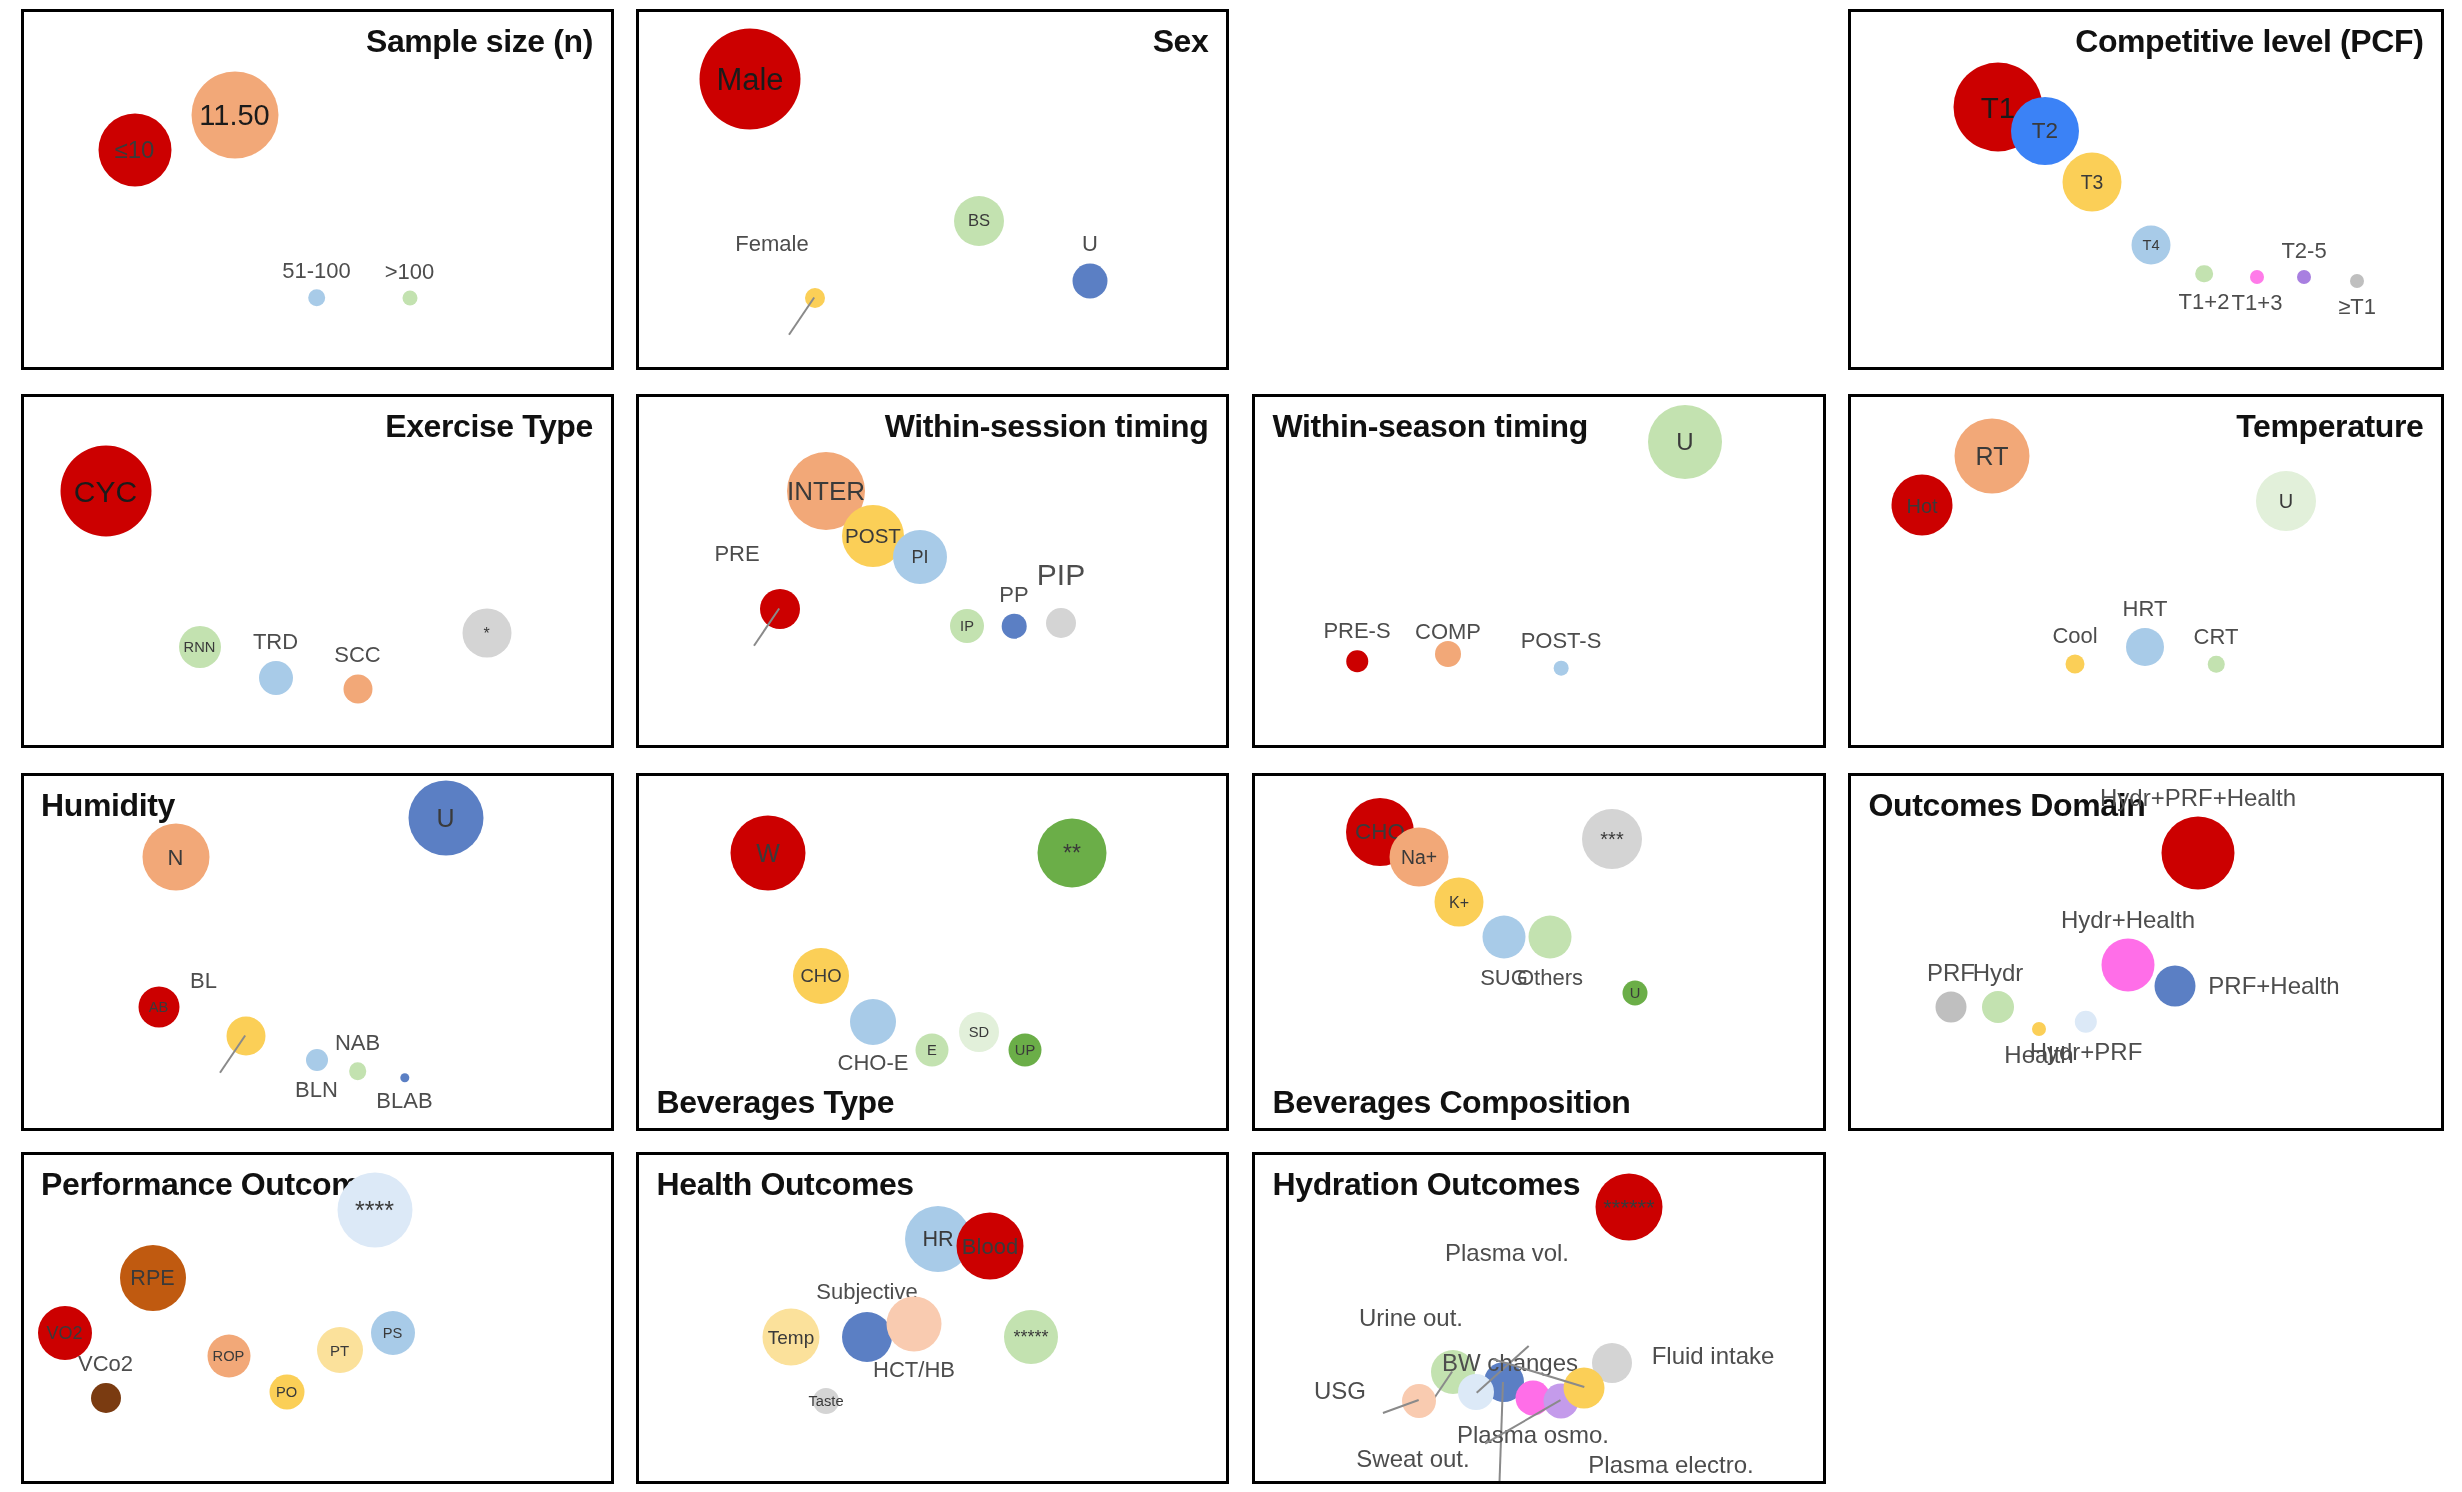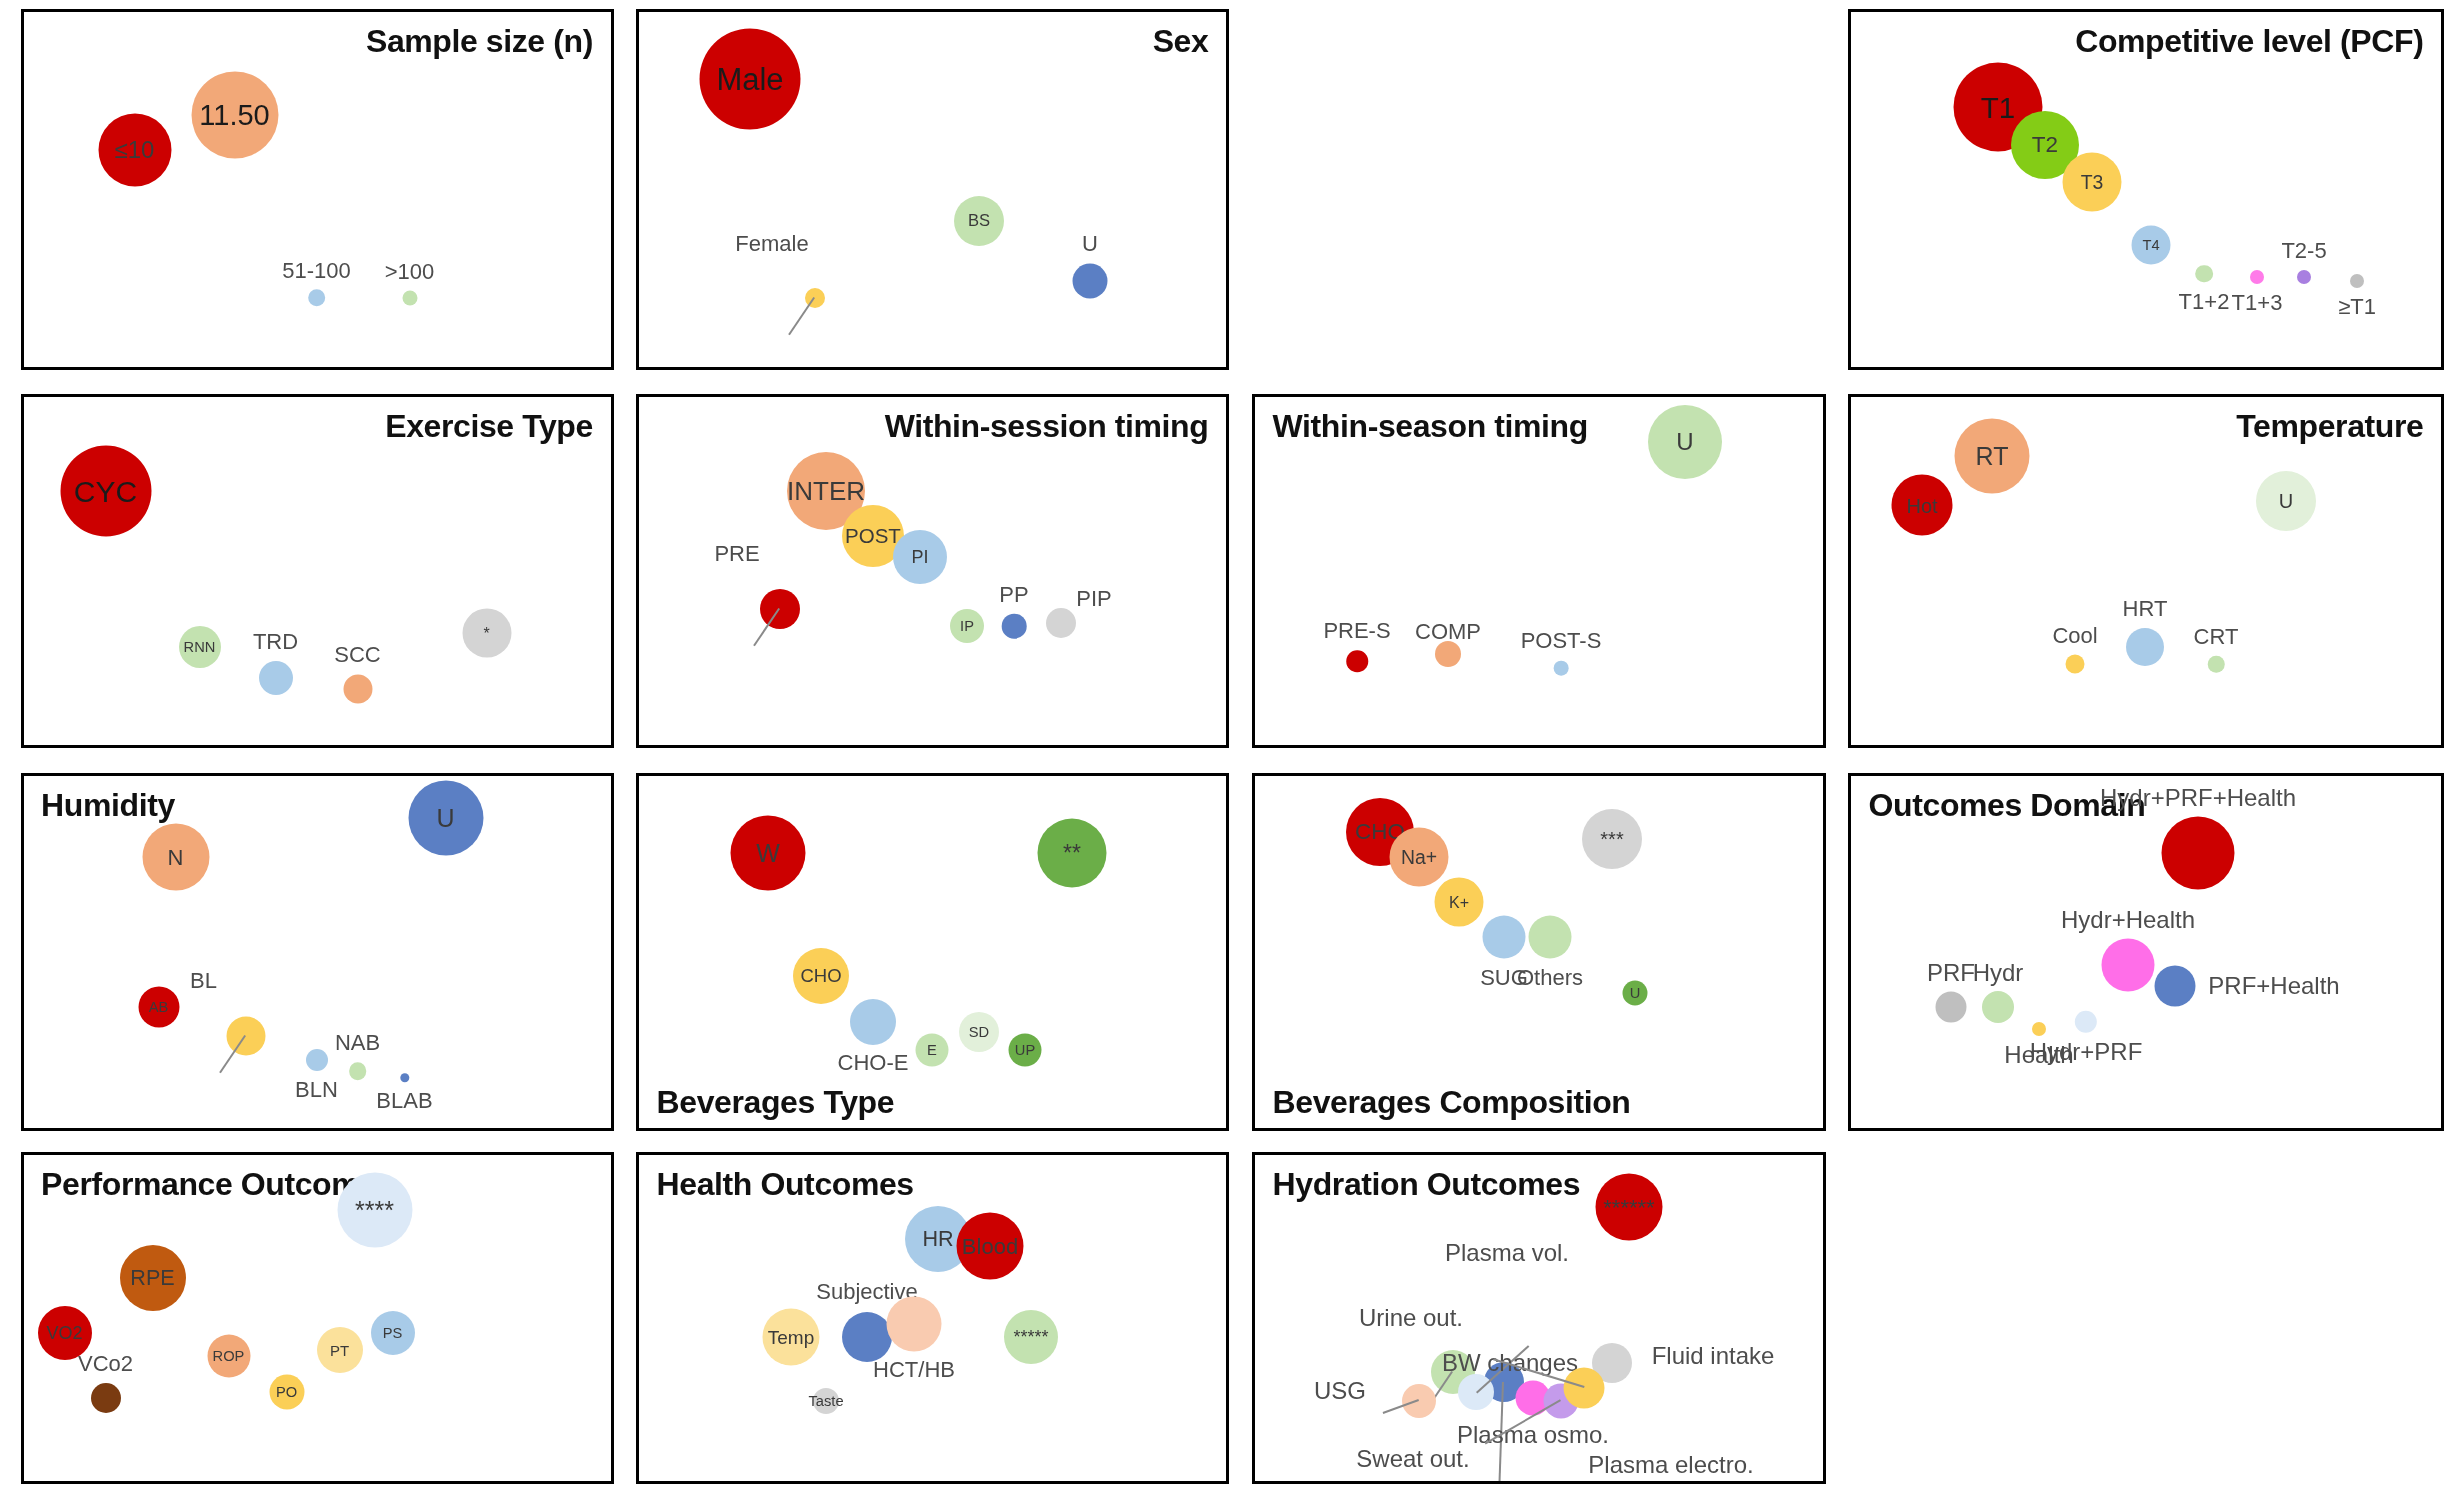--- a/index.html
+++ b/index.html
@@ -94,21 +94,21 @@
         <span style="font-size: 16.6px;">BS</span>
       </div>
       <div class="bubble" style="left: 451px; top: 269px; width: 35px; height: 35px; background: rgb(91, 127, 196);"></div>
       <div class="olabel" style="left: 451px; top: 232px; font-size: 22px;">U</div>
     </div>
     <div class="panel" style="left: 1848px; top: 8.8px; width: 596px; height: 361px;">
       <div class="panel-title title-right">Competitive level (PCF)</div>
       <div class="bubble" style="left: 147px; top: 95px; width: 89px; height: 89px; background: rgb(204, 0, 0);">
         <span class="dark" style="font-size: 29.5px;">T1</span>
       </div>
-      <div class="bubble" style="left: 194px; top: 133px; width: 68px; height: 68px; background: #84cc16;">
+      <div class="bubble" style="left: 194px; top: 119px; width: 68px; height: 68px; background: #3b82f6;">
         <span style="font-size: 22.5px;">T2</span>
       </div>
       <div class="bubble" style="left: 241px; top: 170px; width: 59px; height: 59px; background: rgb(251, 207, 87);">
         <span style="font-size: 19.4px;">T3</span>
       </div>
       <div class="bubble" style="left: 300px; top: 233px; width: 39px; height: 39px; background: rgb(168, 203, 232);">
         <span style="font-size: 14.7px;">T4</span>
       </div>
       <div class="bubble" style="left: 353px; top: 262px; width: 17.7px; height: 17.7px; background: rgb(195, 226, 176);"></div>
       <div class="olabel" style="left: 353px; top: 290px; font-size: 22px;">T1+2</div>
@@ -148,21 +148,21 @@
       </div>
       <div class="bubble" style="left: 141px; top: 212px; width: 40px; height: 40px; background: rgb(204, 0, 0);"></div>
       <div class="olabel" style="left: 98px; top: 157px; font-size: 22px;">PRE</div>
       <div class="leader" style="left: 141px; top: 212px; width: 45px; transform: rotate(124deg);"></div>
       <div class="bubble" style="left: 328px; top: 229px; width: 34px; height: 34px; background: rgb(195, 226, 176);">
         <span style="font-size: 14.7px;">IP</span>
       </div>
       <div class="bubble" style="left: 375px; top: 229px; width: 24.6px; height: 24.6px; background: rgb(91, 127, 196);"></div>
       <div class="olabel" style="left: 375px; top: 198px; font-size: 22px;">PP</div>
       <div class="bubble" style="left: 422px; top: 226px; width: 30px; height: 30px; background: rgb(212, 212, 212);"></div>
-      <div class="olabel" style="left: 422px; top: 202px; font-size: 22px; margin-left: 33px;">PIP</div>
+      <div class="olabel" style="left: 422px; top: 178px; font-size: 30px;">PIP</div>
     </div>
     <div class="panel" style="left: 1252px; top: 394px; width: 574px; height: 354px;">
       <div class="panel-title title-left">Within-season timing</div>
       <div class="bubble" style="left: 430px; top: 45px; width: 74px; height: 74px; background: rgb(195, 226, 176);">
         <span style="font-size: 24px;">U</span>
       </div>
       <div class="bubble" style="left: 102px; top: 264px; width: 21.5px; height: 21.5px; background: rgb(204, 0, 0);"></div>
       <div class="olabel" style="left: 102px; top: 234px; font-size: 22px;">PRE-S</div>
       <div class="bubble" style="left: 193px; top: 257px; width: 26px; height: 26px; background: rgb(242, 168, 120);"></div>
       <div class="olabel" style="left: 193px; top: 235px; font-size: 22px;">COMP</div>

